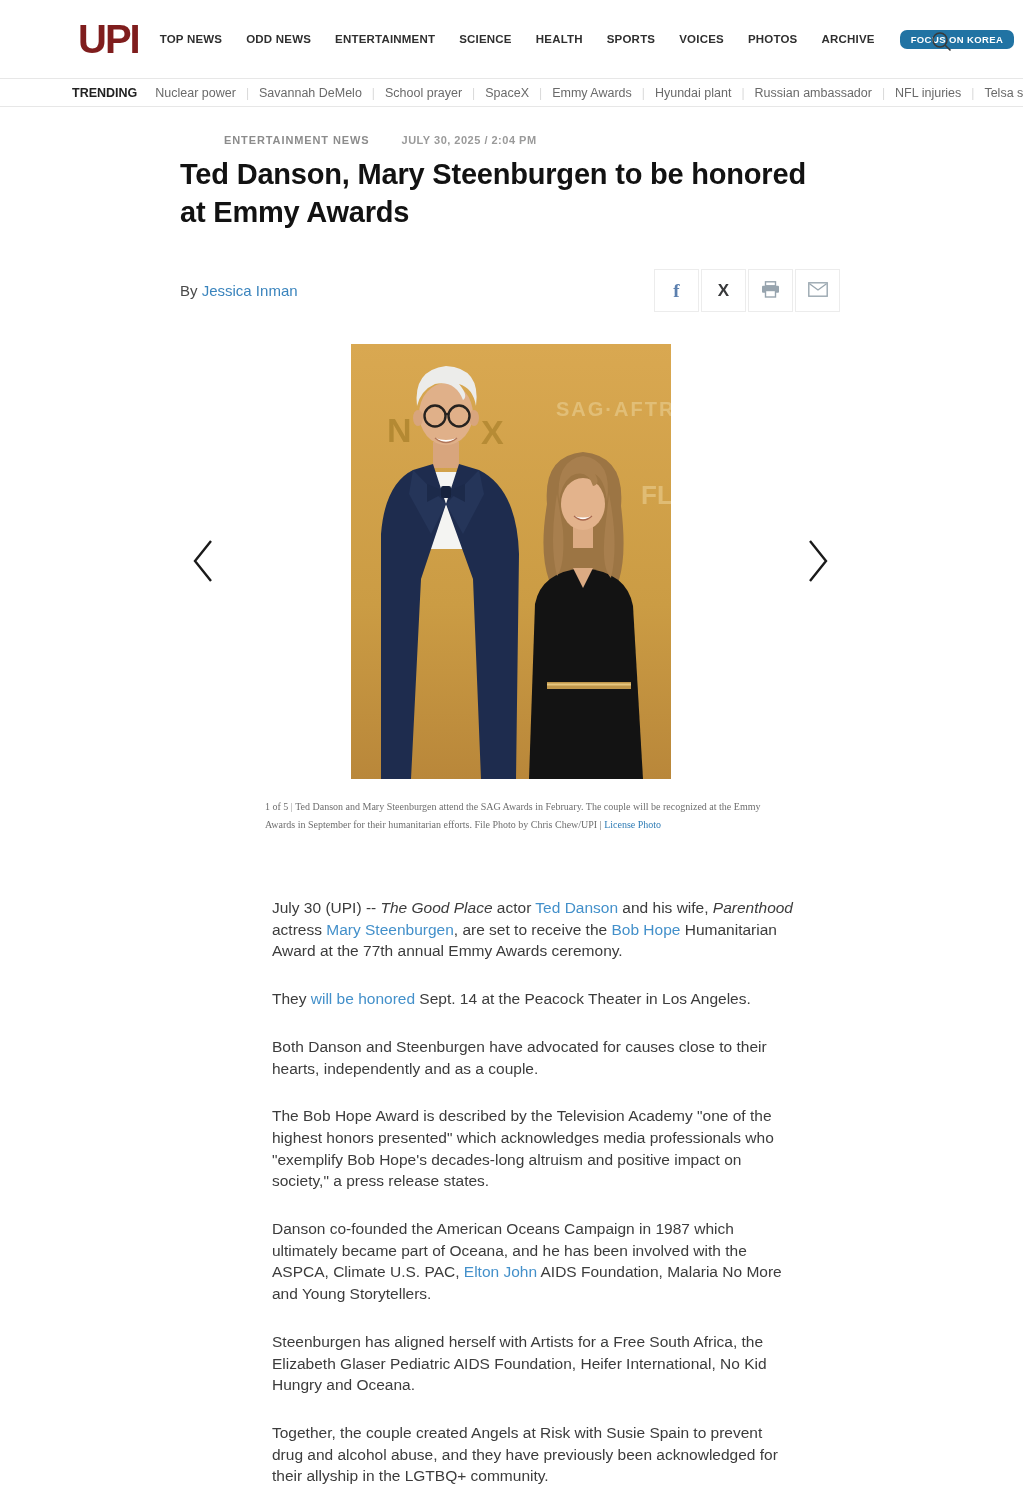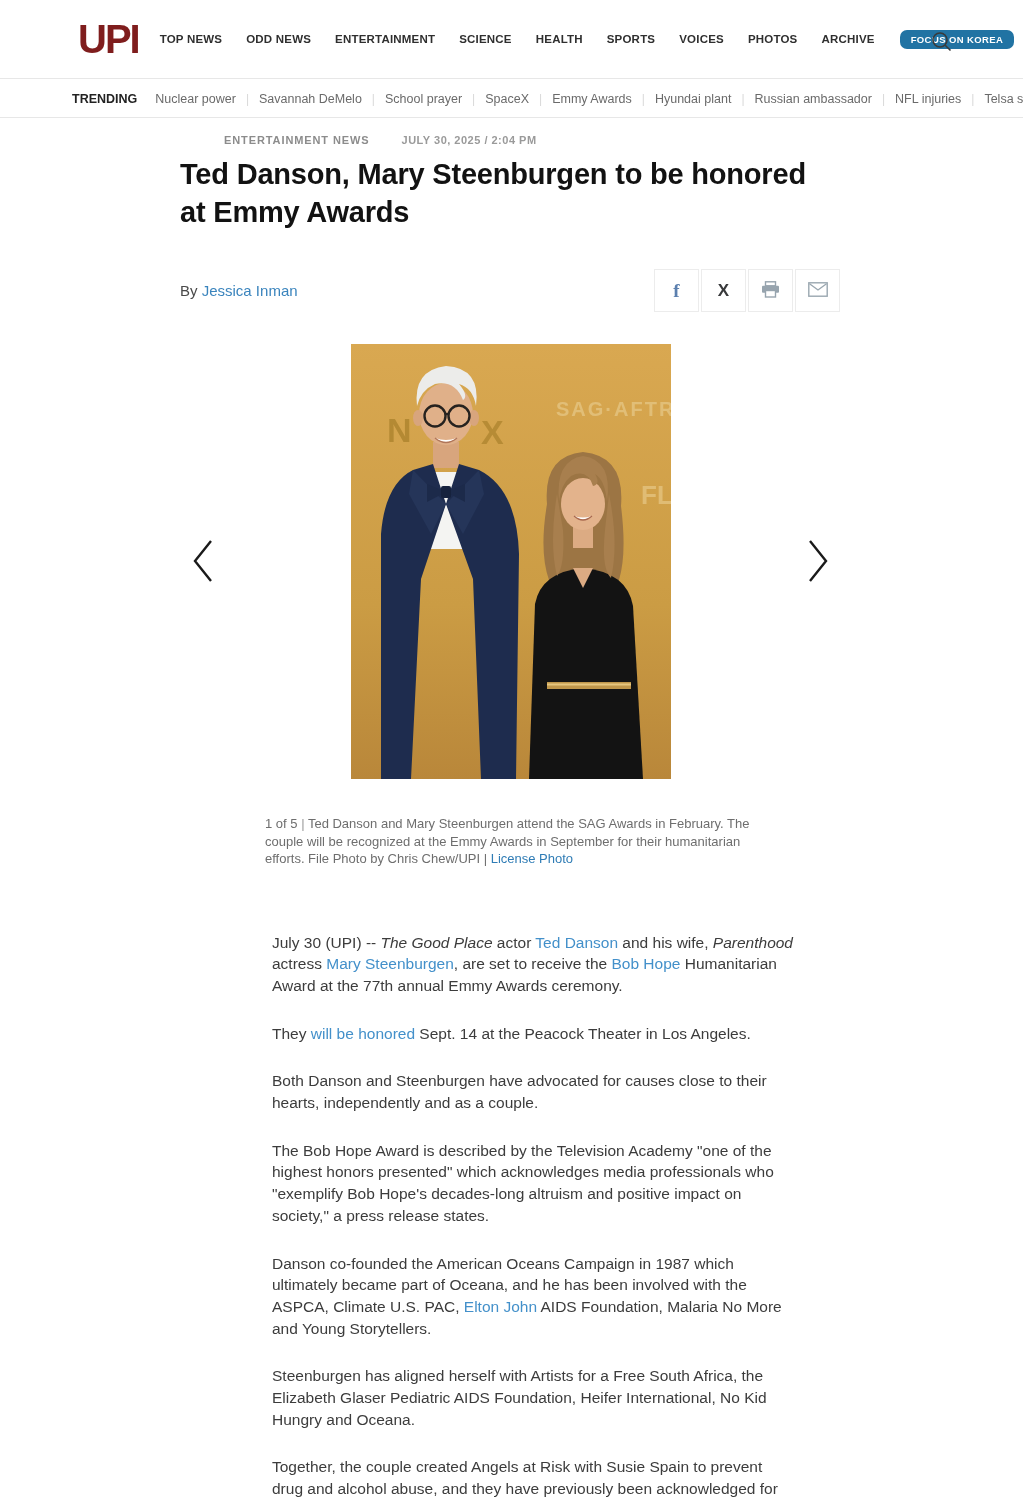--- a/index.html
+++ b/index.html
@@ -12,21 +12,21 @@
     background:#fff; border-bottom:1px solid #e7e7e7; display:flex; align-items:center; }
   .logo { margin-left:78px; font-size:40px; font-weight:800; letter-spacing:-2px;
     color:#7f1d1d; line-height:1; }
   .nav { display:flex; align-items:center; gap:24px; margin-left:21px; }
   .nav-item { font-size:11.5px; font-weight:700; color:#2f2f2f; letter-spacing:.2px; white-space:nowrap; }
   .pill { background:#2173a3; color:#fff; font-size:9.5px; font-weight:700;
     letter-spacing:.4px; padding:4px 11px; border-radius:7px; white-space:nowrap; }
   .search-btn { position:absolute; left:931px; top:31px; width:22px; height:22px; }
 
   
-  .trending { position:absolute; top:80px; left:0; width:1023px; height:38px;
+  .trending { position:absolute; top:80px; left:0; width:1023px; height:27px;
     border-bottom:1px solid #e7e7e7; display:flex; align-items:center; padding-left:72px; }
   .trend-label { font-size:12.5px; font-weight:700; color:#222; margin-right:18px; }
   .trend-items { display:flex; align-items:center; }
   .trend-item { font-size:12.5px; color:#6a6a6a; white-space:nowrap; }
   .trend-sep { color:#d9d9d9; margin:0 10px; font-size:12px; }
 
   
   .article { position:absolute; top:113px; left:180px; width:660px; }
   .meta-row { margin-top:21px; display:flex; gap:32px; align-items:baseline;margin-left:44px; }
   .category { font-size:11px; font-weight:600; letter-spacing:.9px; color:#8c8c8c; }
@@ -43,22 +43,22 @@
   .fb-glyph { font-size:19px; font-weight:700; color:#5b7fae; font-family:"Liberation Serif",serif; }
   .x-glyph { font-size:17px; font-weight:700; color:#38393b; }
 
   
   .carousel { position:relative; margin-top:32px; width:660px; height:435px; }
   .photo { position:absolute; left:171px; top:0; width:320px; height:435px; overflow:hidden; }
   .arrow { position:absolute; top:193px; width:30px; height:48px; background:none; border:none; padding:0; cursor:pointer; }
   .arrow.left { left:8px; } .arrow.right { left:623px; }
 
   
-  .caption { margin-top:36px; margin-left:85px; width:518px;
-    font-size:13px; line-height:17.5px; color:#6e6e6e; }
+  .caption { margin-top:19px; margin-left:85px; width:518px;
+    font-size:10px; line-height:17.5px; color:#6e6e6e;font-family:Liberation Serif, serif; }
   .caption .cap-sep { color:#9a9a9a; }
   .caption a { color:#2f7cb5; }
 
   
   .body-text { margin-top:64px; margin-left:92px; width:522px; }
   .body-text p { font-size:15.5px; line-height:21.7px; color:#3c3c3c; margin:0 0 26px 0; }
   .body-text .italic { font-style:italic; }
   .body-text a { color:#4390ca; }
 </style>
 </head>

